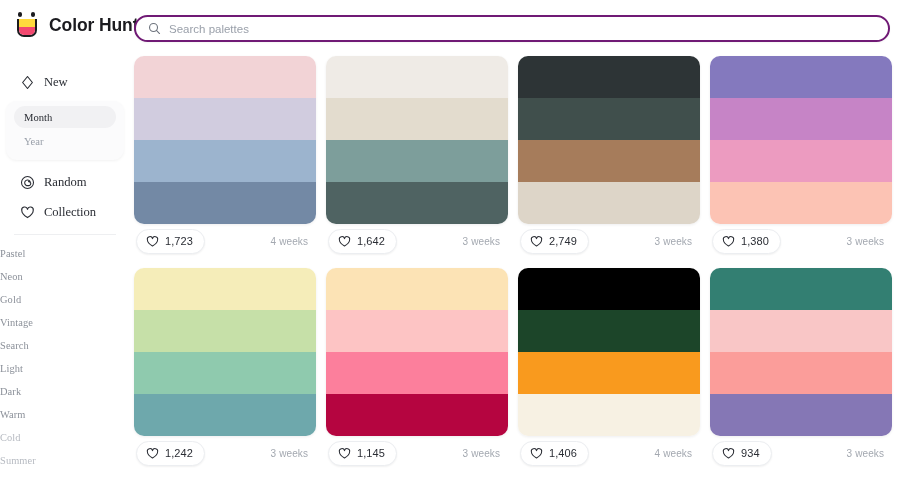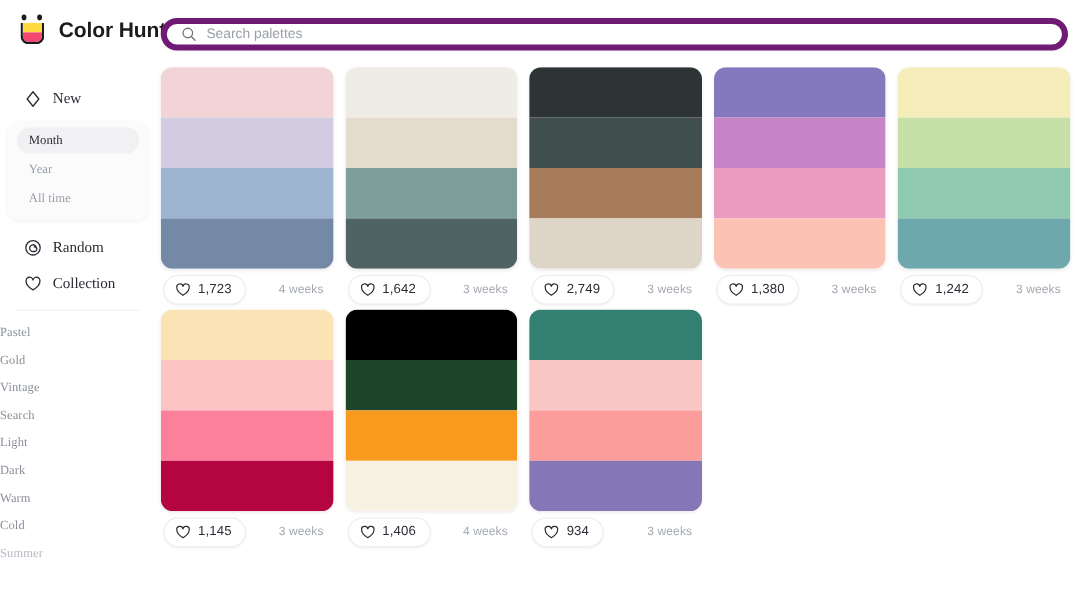--- a/index.html
+++ b/index.html
@@ -88,21 +88,21 @@
   }
 
   .searchbar {
     position: absolute;
     left: 134px;
     top: 15px;
     width: 756px;
     height: 27px;
     border-radius: 14px;
     background: #ffffff;
-    border: 5px solid #701a75;
+    border: 2px solid #701a75;
     box-shadow: 0 1px 2px rgba(18,20,25,0.045);
     display: flex;
     align-items: center;
     padding-left: 12px;
     gap: 8px;
   }
   .search-icon { flex: none; display: block; }
   .search-input {
     border: none;
     outline: none;
@@ -202,22 +202,22 @@
 
   
   .grid {
     position: absolute;
     top: 50px;
     left: 130px;
     width: 772px;
     height: 452px;
     padding: 6px 10px 0 4px;
     display: grid;
-    grid-template-columns: repeat(5, 1fr);
-    gap: 0 10px;
+    grid-template-columns: repeat(4, 1fr);
+    gap: 10px 10px;
     align-content: start;
     overflow: hidden;
   }
 
   .card { width: 100%; }
 
   .swatches {
     width: 100%;
     height: 168px;
     border-radius: 10px;
@@ -299,21 +299,20 @@
         <path d="M8 1.6 L13.2 8 L8 14.4 L2.8 8 Z" fill="none" stroke="#2a2d34" stroke-width="1.2" stroke-linejoin="round"></path>
       </svg>
       <span class="nav-label">New</span>
     </div>
 
     <div class="popular-group">
 
       <div class="subnav">
         <div class="sub-item active">Month</div>
         <div class="sub-item">Year</div>
-        <div class="sub-item">All time</div>
       </div>
     </div>
 
     <div class="nav-item" style="margin-top:7px">
       <svg class="nav-icon" viewBox="0 0 16 16">
         <circle cx="8" cy="8" r="6.4" fill="none" stroke="#2a2d34" stroke-width="1.15"></circle>
         <path d="M11 8.3a3 3 0 1 0-2.2 2.9 2.1 2.1 0 1 0 .3-4.1" fill="none" stroke="#2a2d34" stroke-width="1.15" stroke-linecap="round"></path>
       </svg>
       <span class="nav-label">Random</span>
     </div>
@@ -322,20 +321,21 @@
       <svg class="nav-icon" viewBox="0 0 16 16">
         <path d="M8 13.4S1.9 9.8 1.9 5.9A3.1 3.1 0 0 1 8 4.6a3.1 3.1 0 0 1 6.1 1.3c0 3.9-6.1 7.5-6.1 7.5z" fill="none" stroke="#2a2d34" stroke-width="1.2" stroke-linejoin="round"></path>
       </svg>
       <span class="nav-label">Collection</span>
     </div>
 
     <div class="divider"></div>
 
     <div class="taglist">
       <div class="tag-item">Pastel</div>
+      <div class="tag-item">Neon</div>
       <div class="tag-item">Gold</div>
       <div class="tag-item">Vintage</div>
       <div class="tag-item">Search</div>
       <div class="tag-item">Light</div>
       <div class="tag-item">Dark</div>
       <div class="tag-item">Warm</div>
       <div class="tag-item">Cold</div>
       <div class="tag-item">Summer</div>
     </div>
   </div>

